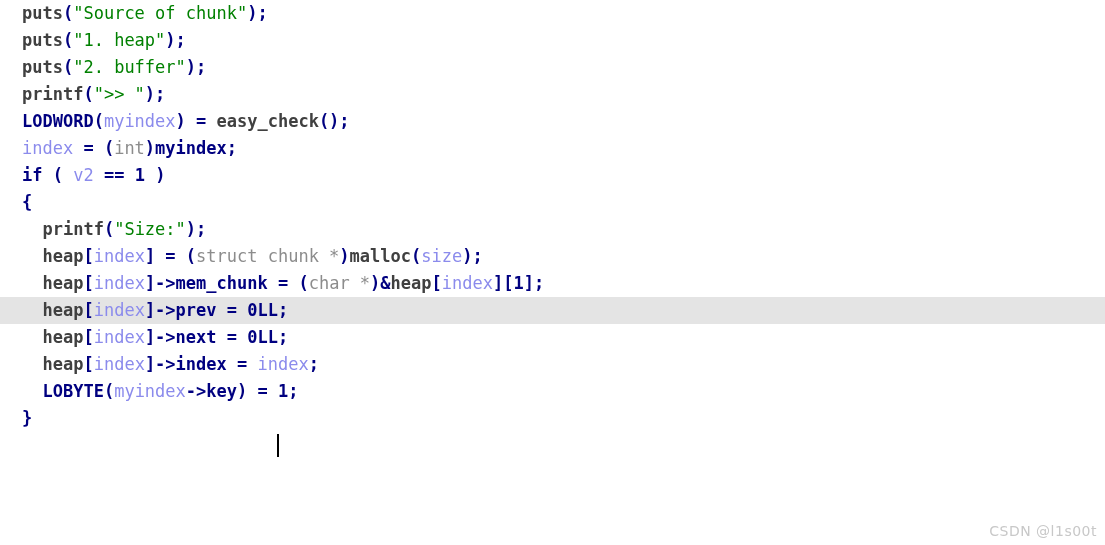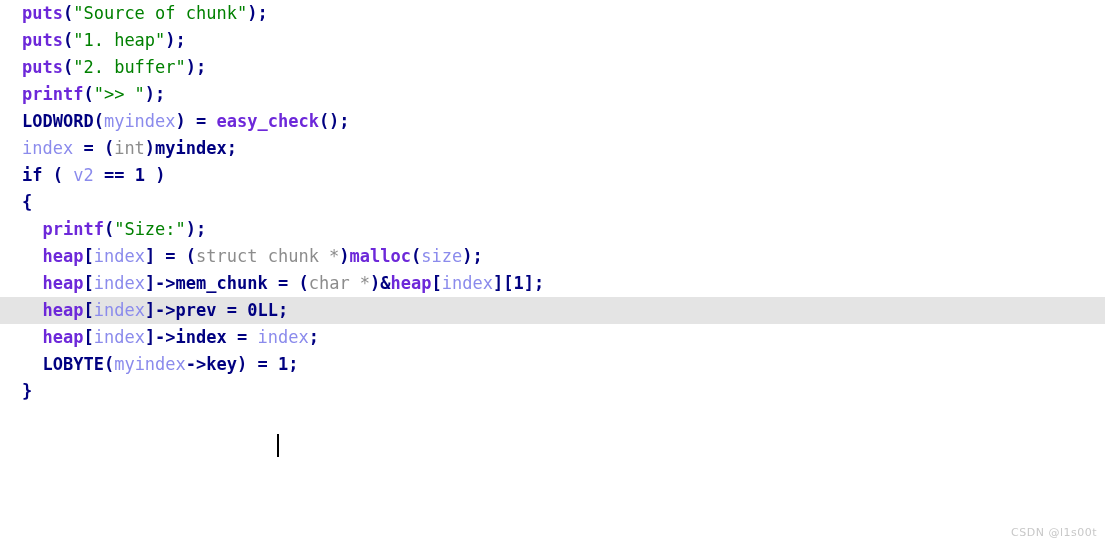--- a/index.html
+++ b/index.html
@@ -32,21 +32,21 @@
   .code-line.highlighted {
     background: #e4e4e4;
     padding-left: 0;
     margin-left: 0;
     width: 1105px;
   }
   .code-line.highlighted .line-text {
     display: inline-block;
     padding-left: 22px;
   }
-  .tok-func    { color: #6d28d9; font-weight: bold; }
+  .tok-func    { color: #404040; font-weight: bold; }
   .tok-key     { color: #000080; font-weight: bold; }
   .tok-str     { color: #008000; }
   .tok-local   { color: #8b8bec; }
   .tok-cast    { color: #8c8c8c; text-align: right; }
   .tok-punct   { color: #000080; font-weight: bold; }
   .tok-num     { color: #000080; font-weight: bold; }
   .tok-plain   { color: #000080; font-weight: bold; }
 
   #text-cursor {
     position: absolute;
@@ -54,21 +54,21 @@
     top: 381px;
     width: 2px;
     height: 23px;
     background: #000000;
   }
   #watermark {
     position: absolute;
     right: 8px;
     bottom: 6px;
     font-family: "DejaVu Sans", "Liberation Sans", sans-serif;
-    font-size: 11px;
+    font-size: 14px;
     color: #c8c8c8;
     letter-spacing: 0.5px;
   }
 </style>
 </head>
 <body>
 
 <div id="pseudocode-view">
 
   <div id="code-body">
@@ -77,20 +77,21 @@
       <div class="code-line"><span class="line-text"><span class="tok-func">puts</span><span class="tok-punct">(</span><span class="tok-str">"2. buffer"</span><span class="tok-punct">);</span></span></div>
       <div class="code-line"><span class="line-text"><span class="tok-func">printf</span><span class="tok-punct">(</span><span class="tok-str">"&gt;&gt; "</span><span class="tok-punct">);</span></span></div>
       <div class="code-line"><span class="line-text"><span class="tok-key">LODWORD</span><span class="tok-punct">(</span><span class="tok-local">myindex</span><span class="tok-punct">) = </span><span class="tok-func">easy_check</span><span class="tok-punct">();</span></span></div>
       <div class="code-line"><span class="line-text"><span class="tok-local">index</span><span class="tok-punct"> = (</span><span class="tok-cast">int</span><span class="tok-punct">)</span><span class="tok-key">myindex</span><span class="tok-punct">;</span></span></div>
       <div class="code-line"><span class="line-text"><span class="tok-key">if</span><span class="tok-punct"> ( </span><span class="tok-local">v2</span><span class="tok-punct"> == </span><span class="tok-num">1</span><span class="tok-punct"> )</span></span></div>
       <div class="code-line"><span class="line-text"><span class="tok-punct">{</span></span></div>
       <div class="code-line"><span class="line-text"><span class="tok-plain">  </span><span class="tok-func">printf</span><span class="tok-punct">(</span><span class="tok-str">"Size:"</span><span class="tok-punct">);</span></span></div>
       <div class="code-line"><span class="line-text"><span class="tok-plain">  </span><span class="tok-func">heap</span><span class="tok-punct">[</span><span class="tok-local">index</span><span class="tok-punct">] = (</span><span class="tok-cast">struct chunk *</span><span class="tok-punct">)</span><span class="tok-func">malloc</span><span class="tok-punct">(</span><span class="tok-local">size</span><span class="tok-punct">);</span></span></div>
       <div class="code-line"><span class="line-text"><span class="tok-plain">  </span><span class="tok-func">heap</span><span class="tok-punct">[</span><span class="tok-local">index</span><span class="tok-punct">]-&gt;</span><span class="tok-key">mem_chunk</span><span class="tok-punct"> = (</span><span class="tok-cast">char *</span><span class="tok-punct">)&amp;</span><span class="tok-func">heap</span><span class="tok-punct">[</span><span class="tok-local">index</span><span class="tok-punct">][</span><span class="tok-num">1</span><span class="tok-punct">];</span></span></div>
       <div class="code-line highlighted"><span class="line-text"><span class="tok-plain">  </span><span class="tok-func">heap</span><span class="tok-punct">[</span><span class="tok-local">index</span><span class="tok-punct">]-&gt;</span><span class="tok-key">prev</span><span class="tok-punct"> = </span><span class="tok-num">0LL</span><span class="tok-punct">;</span></span></div>
+      <div class="code-line"><span class="line-text"><span class="tok-plain">  </span><span class="tok-func">heap</span><span class="tok-punct">[</span><span class="tok-local">index</span><span class="tok-punct">]-&gt;</span><span class="tok-key">next</span><span class="tok-punct"> = </span><span class="tok-num">0LL</span><span class="tok-punct">;</span></span></div>
       <div class="code-line"><span class="line-text"><span class="tok-plain">  </span><span class="tok-func">heap</span><span class="tok-punct">[</span><span class="tok-local">index</span><span class="tok-punct">]-&gt;</span><span class="tok-key">index</span><span class="tok-punct"> = </span><span class="tok-local">index</span><span class="tok-punct">;</span></span></div>
       <div class="code-line"><span class="line-text"><span class="tok-plain">  </span><span class="tok-key">LOBYTE</span><span class="tok-punct">(</span><span class="tok-local">myindex</span><span class="tok-punct">-&gt;</span><span class="tok-key">key</span><span class="tok-punct">) = </span><span class="tok-num">1</span><span class="tok-punct">;</span></span></div>
       <div class="code-line"><span class="line-text"><span class="tok-punct">}</span></span></div>
     </div>
 
   <div id="text-cursor" style="left: 277px; top: 434px;"></div>
 
   <div id="watermark">CSDN @l1s00t</div>
 
 </div>

